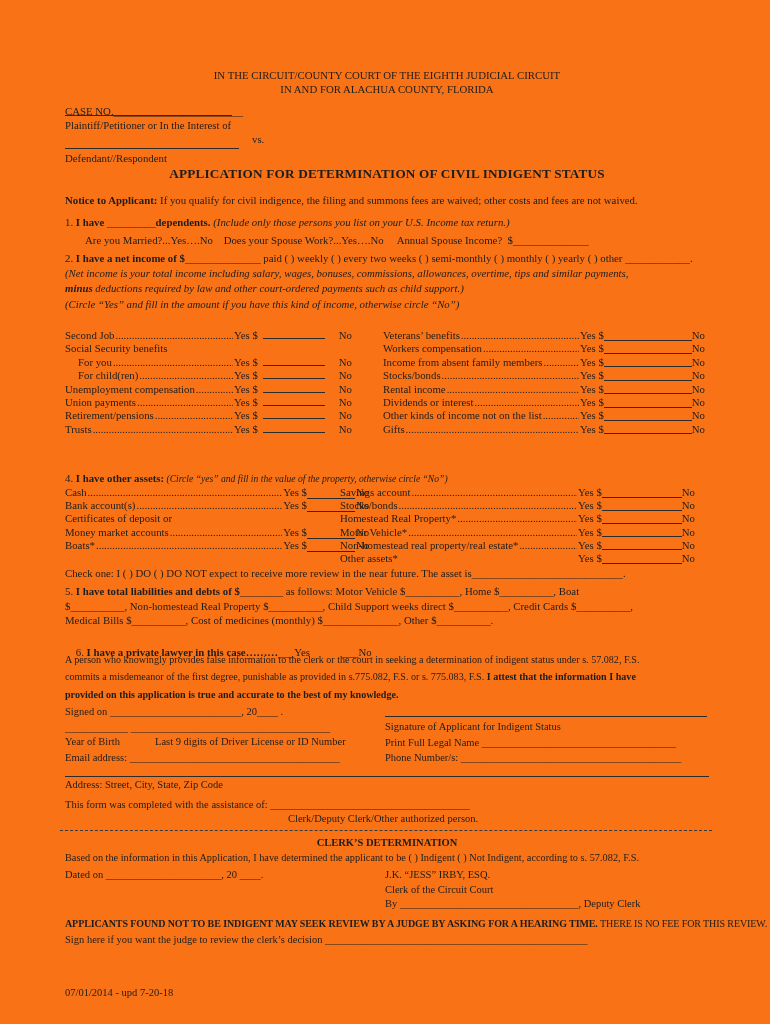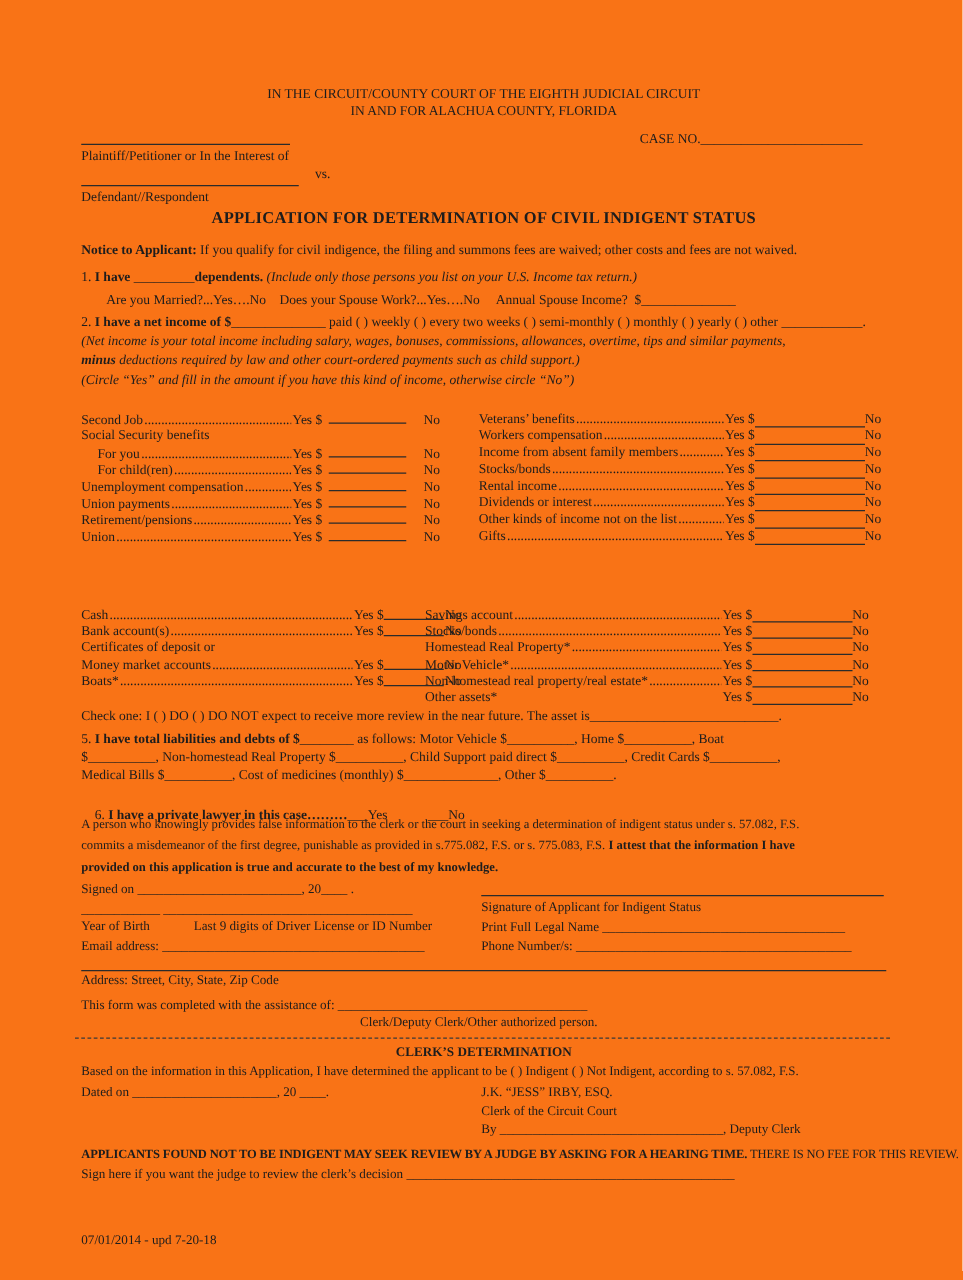--- a/index.html
+++ b/index.html
@@ -5,29 +5,29 @@
   html,body{margin:0;padding:0;background:#fff;}
   .page{position:relative;width:770px;height:1024px;background:#f97316;overflow:hidden;
         font-family:Liberation Serif, serif;font-size:10.8px;color:#1d1d1d;line-height:14px;}
   .blk{position:absolute;left:65px;width:644px;}
   .b{font-weight:bold}
   .i{font-style:italic}
   .u{text-decoration:underline}
   .nw{white-space:nowrap}
   .pre{white-space:pre-wrap}
   .ctr{text-align:center}
-  .right{text-align:right}
+  .right{}
   .title{font-size:13.2px;font-weight:bold;letter-spacing:.2px}
   .smallital{font-size:9.6px;font-style:italic}
   
   .trow{position:relative;height:13.4px;line-height:13.4px}
   .lc{position:absolute;left:0;top:0;width:287px;display:flex;align-items:baseline}
-  .rc{position:absolute;left:318px;top:0;width:322px;display:flex;align-items:flex-end}
+  .rc{position:absolute;left:318px;top:0;width:322px;display:flex;align-items:center}
   .trow4{position:relative;height:13.2px;line-height:13.2px}
-  .lc4{position:absolute;left:0;top:0;width:290px;display:flex;align-items:flex-start}
+  .lc4{position:absolute;left:0;top:0;width:290px;display:flex;align-items:flex-end}
   .no4{position:absolute;left:291px;top:0}
   .rc4{position:absolute;left:275px;top:0;width:355px;display:flex;align-items:center}
   .lbl{white-space:nowrap}
   .ind{padding-left:13px}
   .dots{flex:1 1 auto;overflow:hidden;white-space:nowrap;margin:0 1px}
   .dots::after{content:"...................................................................................................................."}
   .nofill::after{content:""}
   .yes,.no{white-space:nowrap}
   .bl{display:inline-block;border-bottom:1px solid #2b2b2b;height:9px;flex:0 0 auto}
   .w62{width:62px;margin:0 14px 0 5px}
@@ -186,37 +186,40 @@
       <span class="rc">
           <span class="lbl">Other kinds of income not on the list</span>
           <span class="dots"></span>
           <span class="yes">Yes $</span>
           <span class="bl w88"></span>
           <span class="no">No</span>
         </span>
     </div>
     <div class="trow">
       <span class="lc">
-          <span class="lbl">Union</span>
+          <span class="lbl">Trusts</span>
           <span class="dots"></span>
           <span class="yes">Yes $</span>
           <span class="bl w62"></span>
           <span class="no">No</span>
         </span>
       <span class="rc">
           <span class="lbl">Gifts </span>
           <span class="dots"></span>
           <span class="yes">Yes $</span>
           <span class="bl w88"></span>
           <span class="no">No</span>
         </span>
     </div>
   </div>
 
 
+  <div class="blk nw" style="top:471px">
+    <span>4. </span><span class="b">I have other assets:</span><span class="smallital"> (Circle “yes” and fill in the value of the property, otherwise circle “No”)</span>
+  </div>
 
   <div class="blk" style="top:486px">
     <div class="trow4">
       <span class="lc4">
           <span class="lbl">Cash </span>
           <span class="dots"></span>
           <span class="yes">Yes $</span>
           <span class="bl w48"></span>
         </span>
       <span class="rc4">
@@ -298,21 +301,21 @@
         </span>
     </div>
   </div>
 
   <div class="blk nw" style="top:566px">
     <span>Check one: I ( ) DO ( ) DO NOT expect to receive more review in the near future.  The asset is</span><span>____________________________</span><span>.</span>
   </div>
 
   <div class="blk" style="top:584px;line-height:14.5px">
     <div class="nw"><span>5. </span><span class="b">I have total liabilities and debts of $</span><span>________ as follows:  Motor Vehicle $__________, Home $__________, Boat</span></div>
-    <div class="nw">$__________, Non-homestead Real Property $__________, Child Support paid direct  $__________, Credit Cards $__________,</div>
+    <div class="nw">$__________, Non-homestead Real Property $__________, Child Support weeks direct  $__________, Credit Cards $__________,</div>
     <div class="nw">Medical Bills $__________, Cost of medicines (monthly) $______________, Other $__________.</div>
   </div>
 
   <div class="blk nw pre" style="top:631px">
     <span>6. </span><span class="b">I have a private lawyer in this case</span><span class="b">………</span><span>___Yes            ___No</span>
   </div>
 
   <div class="blk" style="top:651px;font-size:10.1px;line-height:17.4px">
     <div class="nw">A person who knowingly provides false information to the clerk or the court in seeking a determination of indigent status under s. 57.082, F.S.</div>
     <div class="nw"><span>commits a misdemeanor of the first degree, punishable as provided in s.775.082, F.S. or s. 775.083, F.S. </span><span class="b">I attest that the information I have</span></div>

